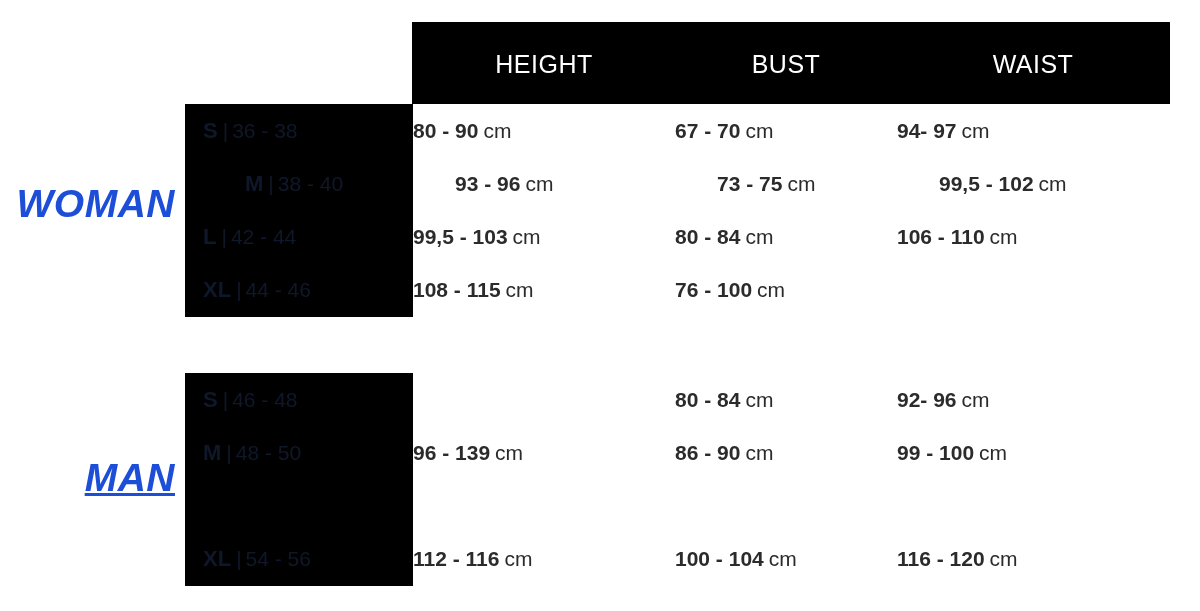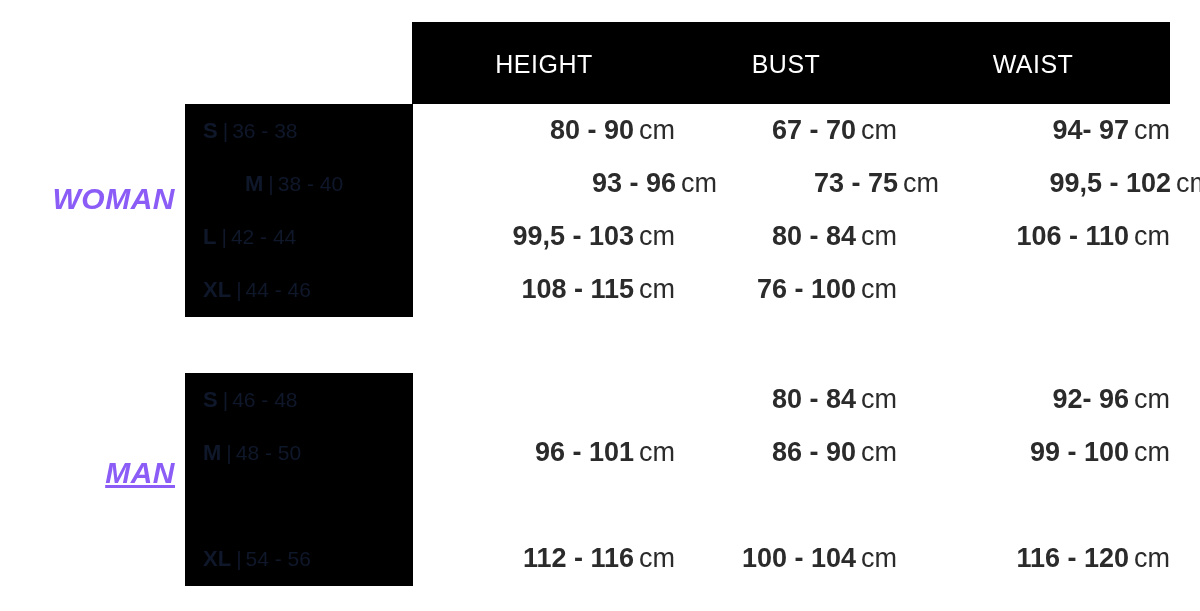--- a/index.html
+++ b/index.html
@@ -49,22 +49,22 @@
     text-align: center;
     font-weight: 400;
   }
   .col-head.c1 { left: 413px; width: 262px; }
   .col-head.c2 { left: 675px; width: 222px; }
   .col-head.c3 { left: 897px; width: 272px; }
 
   
   .group-label {
     position: absolute;
-    color: #8b5cf6;
-    font-size: 30px;
+    color: #1d4ed8;
+    font-size: 39px;
     font-weight: 700;
     font-style: italic;
     letter-spacing: 0.5px;
     text-align: right;
     width: 175px;
     left: 0;
   }
   .group-label.woman { top: 182px; }
   .group-label.man   { top: 456px; text-decoration: underline; }
 
@@ -100,22 +100,22 @@
     font-weight: 400;
     font-size: 21px;
   }
 
   .meas {
     position: absolute;
     top: 0;
     height: 53px;
     line-height: 53px;
     color: #2b2b2b;
-    font-size: 27px;
-    text-align: right;
+    font-size: 21px;
+    text-align: left;
     white-space: nowrap;
   }
   .meas .v {
     font-weight: 700;
   }
   .meas .u {
     font-weight: 400;
     padding-left: 5px;
   }
   .meas.m1 { left: 228px; width: 262px; }
@@ -206,21 +206,21 @@
     <div class="meas m3">
       <span class="v">92- 96</span><span class="u">cm</span>
     </div>
   </div>
 
   <div class="row" style="top:426px;">
     <div class="size-cell">
       <span class="letter">M</span><span class="sep">|</span><span class="num">48 - 50</span>
     </div>
     <div class="meas m1">
-      <span class="v">96 - 101</span><span class="u">cm</span>
+      <span class="v">96 - 139</span><span class="u">cm</span>
     </div>
     <div class="meas m2">
       <span class="v">86 - 90</span><span class="u">cm</span>
     </div>
     <div class="meas m3">
       <span class="v">99 - 100</span><span class="u">cm</span>
     </div>
   </div>
 
 

